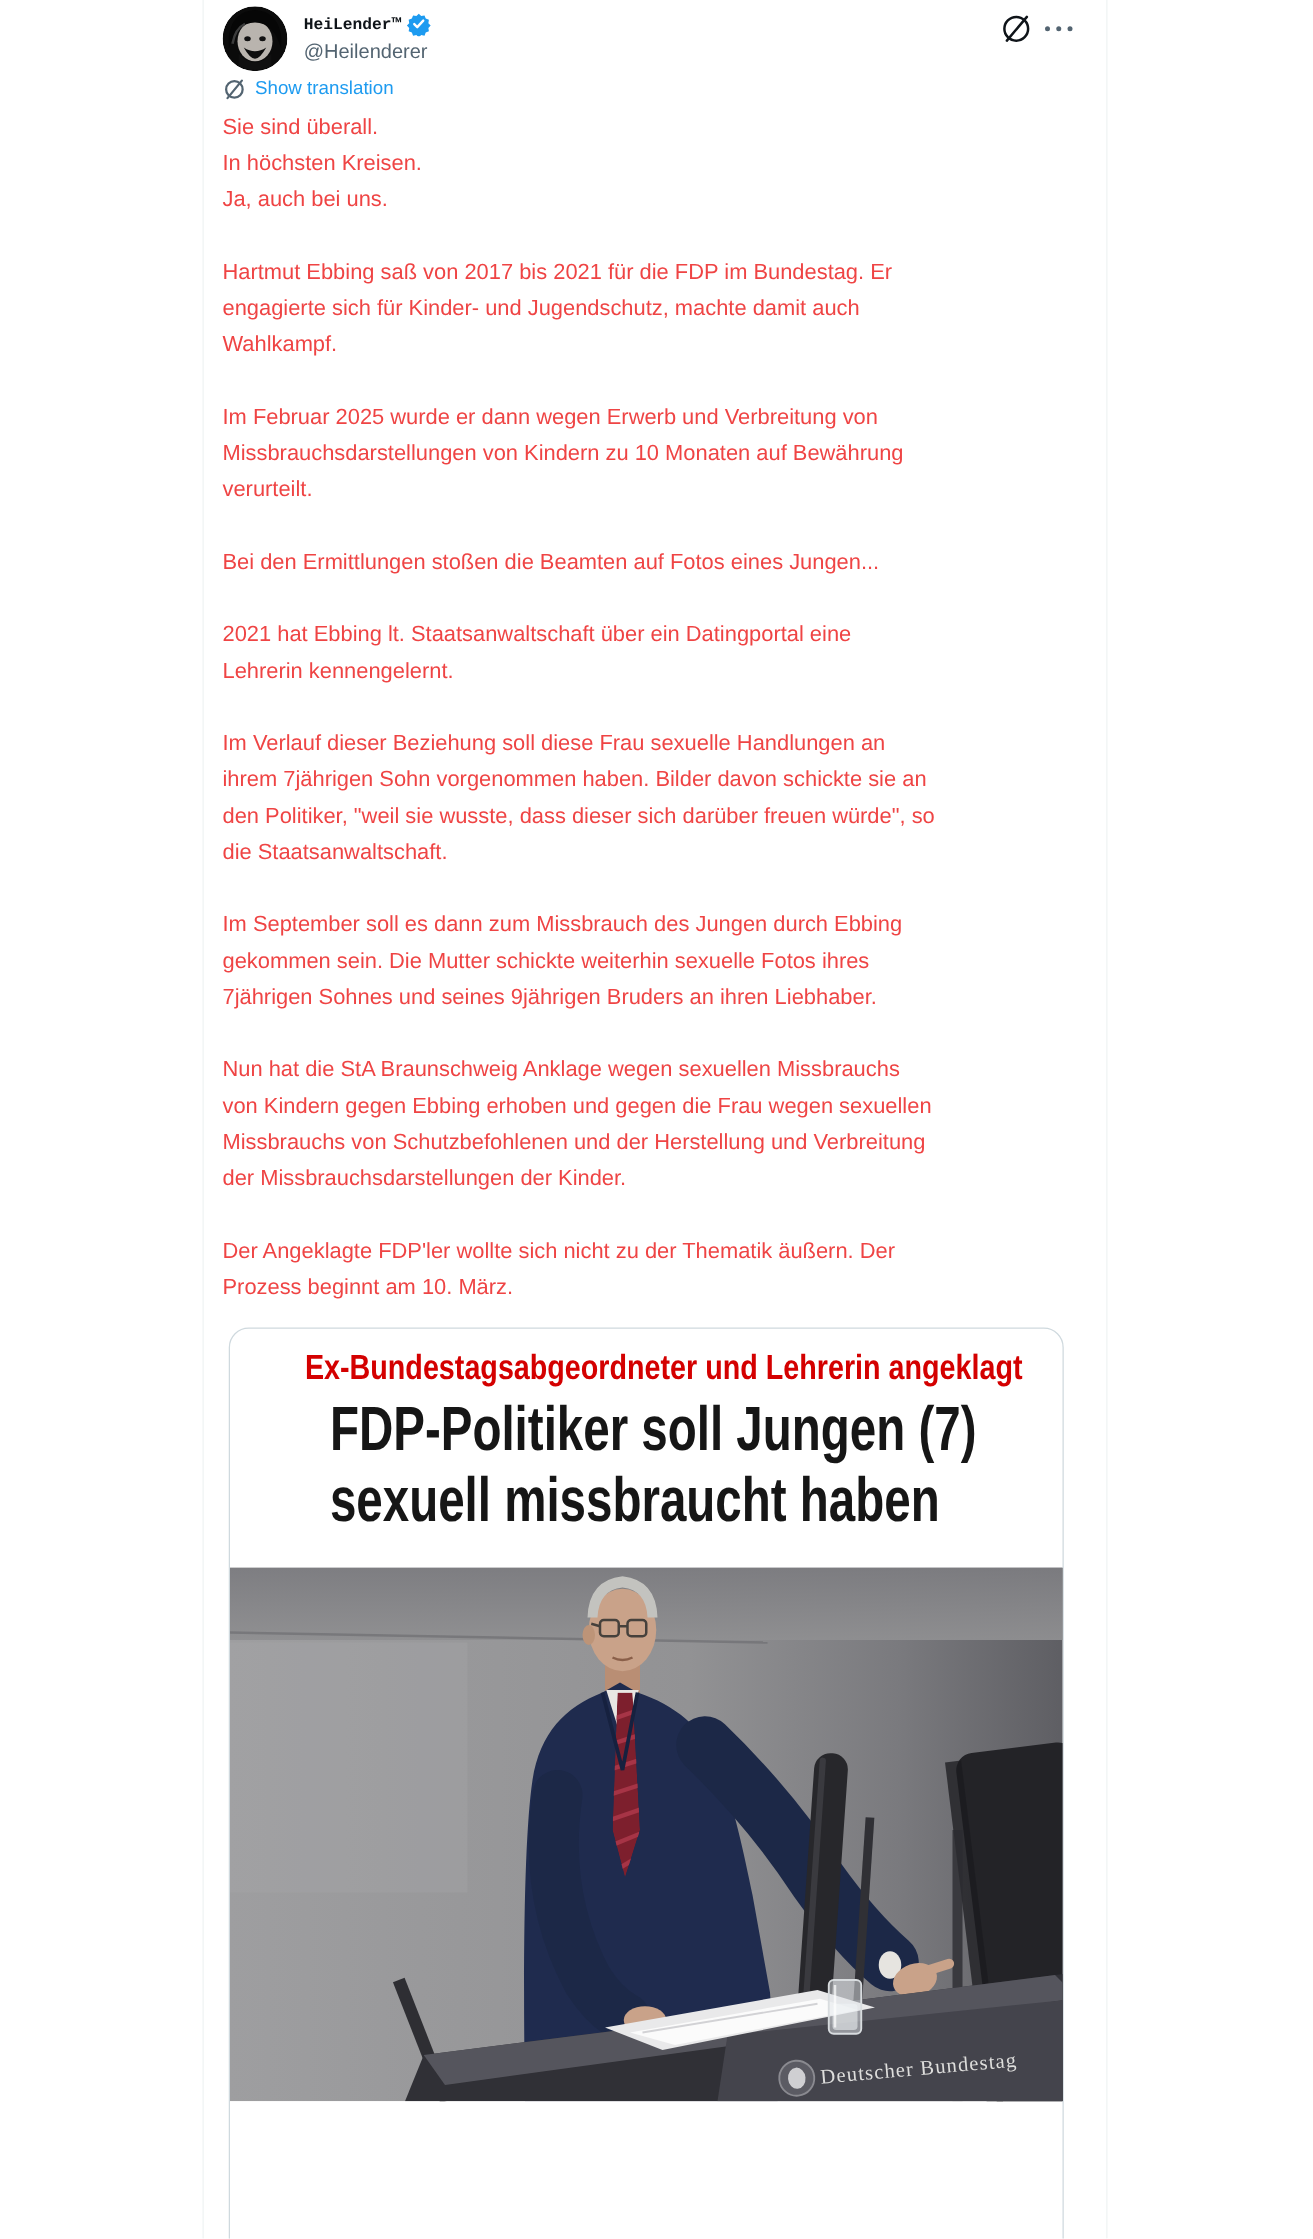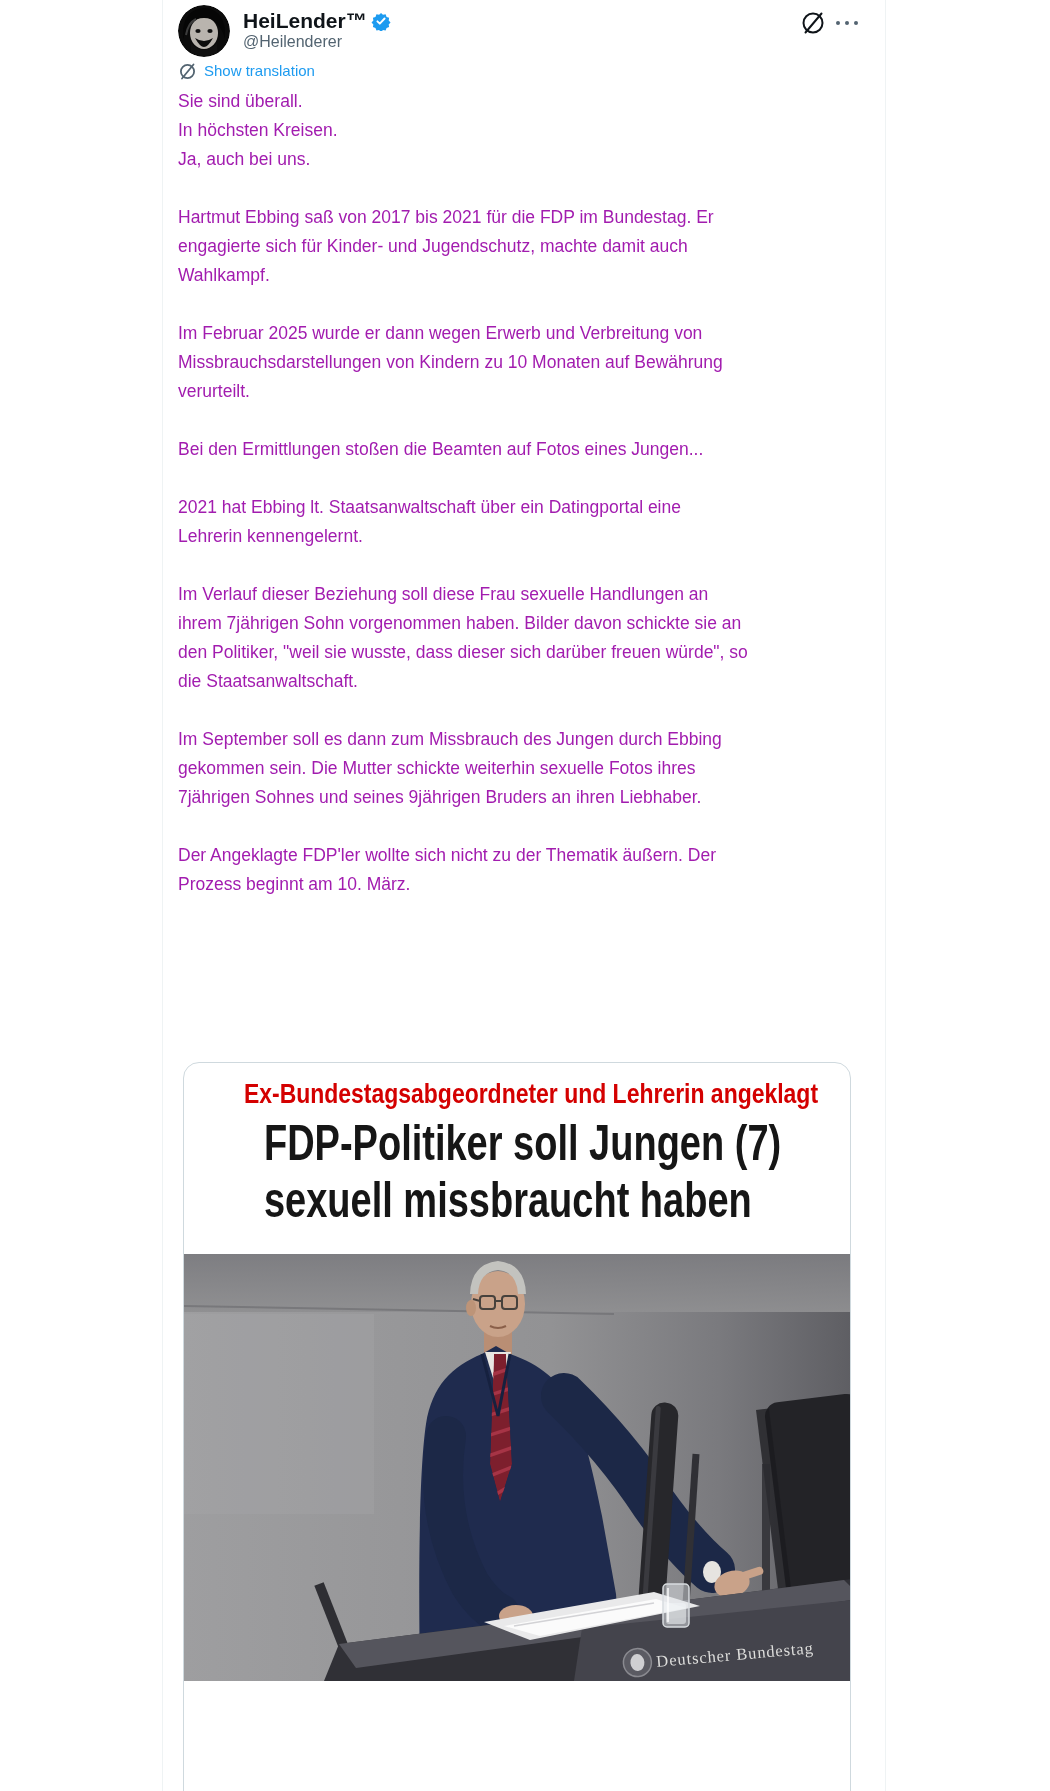--- a/index.html
+++ b/index.html
@@ -8,33 +8,33 @@
     position:relative; width:1050px; height:1791px; background:#ffffff;
     font-family:"Liberation Sans", sans-serif; overflow:hidden;
   }
   .v-divider { position:absolute; top:0; bottom:0; width:1px; background:#eff3f4; }
   .v-divider.left { left:162px; }
   .v-divider.right { left:885px; }
 
   
   .avatar { position:absolute; left:178px; top:5px; width:52px; height:52px; border-radius:50%; overflow:hidden; cursor:pointer; }
   .author-name { position:absolute; left:243px; top:9px; display:flex; align-items:center; gap:4px;
-    font-size:21px; font-weight:bold; color:#0f1419; }
+    font-size:13px; font-weight:bold; color:#0f1419;font-family:Liberation Mono, monospace; }
   .author-handle { position:absolute; left:243px; top:33px; font-size:16px; color:#536471; }
   .grok-btn { position:absolute; left:799px; top:9px; width:28px; height:28px; cursor:pointer; }
   .more-btn { position:absolute; left:836px; top:14px; display:flex; gap:5px; align-items:center; height:18px; cursor:pointer; }
   .more-btn i { width:4px; height:4px; border-radius:50%; background:#536471; }
 
   
   .translate-row { position:absolute; left:178px; top:62px; display:flex; gap:7px; cursor:pointer; }
   .translate-row .label { font-size:15px; color:#1d9bf0; }
 
   
   .tweet-text { position:absolute; left:178px; top:87px; width:696px;
-    font-size:17.5px; line-height:29px; color:#a21caf; }
+    font-size:17.5px; line-height:29px; color:#ef4444; }
   .tweet-text p { margin:0 0 29px 0; white-space:pre-line; }
   .tweet-text p:last-child { margin-bottom:0; }
 
   
   .card { position:absolute; left:183px; top:1062px; width:668px; height:901px;
     background:#ffffff; border:1px solid #cfd9de; border-radius:16px; overflow:hidden; cursor:pointer; }
   .kicker { margin-top:15px; text-align:center; font-size:28px; font-weight:bold; color:#d40000;
     transform:scaleX(0.82); white-space:nowrap; }
   .headline { margin-top:5px; color:#161616; font-weight:bold;
     font-size:50px; line-height:57px; }
@@ -108,20 +108,24 @@
     <p>Bei den Ermittlungen stoßen die Beamten auf Fotos eines Jungen...</p>
     <p>2021 hat Ebbing lt. Staatsanwaltschaft über ein Datingportal eine
 Lehrerin kennengelernt.</p>
     <p>Im Verlauf dieser Beziehung soll diese Frau sexuelle Handlungen an
 ihrem 7jährigen Sohn vorgenommen haben. Bilder davon schickte sie an
 den Politiker, "weil sie wusste, dass dieser sich darüber freuen würde", so
 die Staatsanwaltschaft.</p>
     <p>Im September soll es dann zum Missbrauch des Jungen durch Ebbing
 gekommen sein. Die Mutter schickte weiterhin sexuelle Fotos ihres
 7jährigen Sohnes und seines 9jährigen Bruders an ihren Liebhaber.</p>
+    <p>Nun hat die StA Braunschweig Anklage wegen sexuellen Missbrauchs
+von Kindern gegen Ebbing erhoben und gegen die Frau wegen sexuellen
+Missbrauchs von Schutzbefohlenen und der Herstellung und Verbreitung
+der Missbrauchsdarstellungen der Kinder.</p>
     <p>Der Angeklagte FDP'ler wollte sich nicht zu der Thematik äußern. Der
 Prozess beginnt am 10. März.</p>
   </div>
 
   <div class="card">
     <div class="kicker">Ex-Bundestagsabgeordneter und Lehrerin angeklagt</div>
     <div class="headline">
       <div>FDP-Politiker soll Jungen (7)</div>
       <div>sexuell missbraucht haben</div>
     </div>

